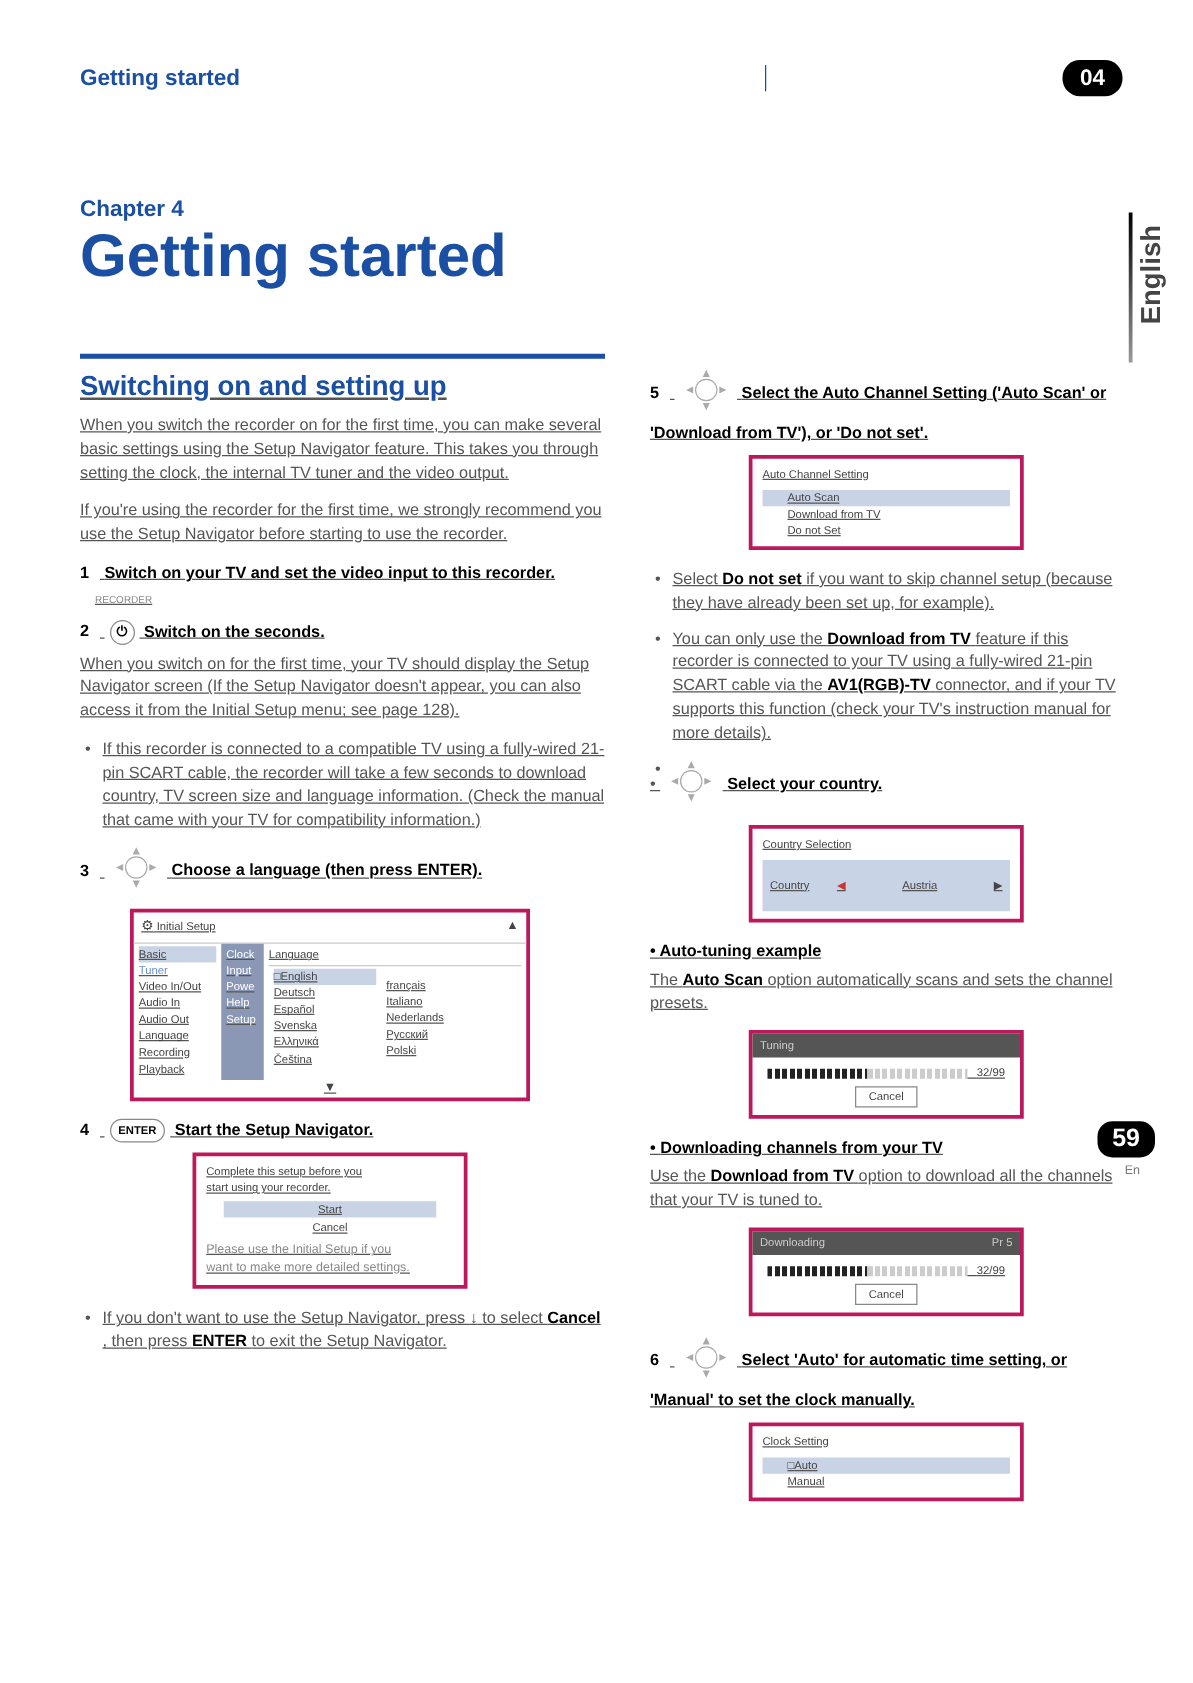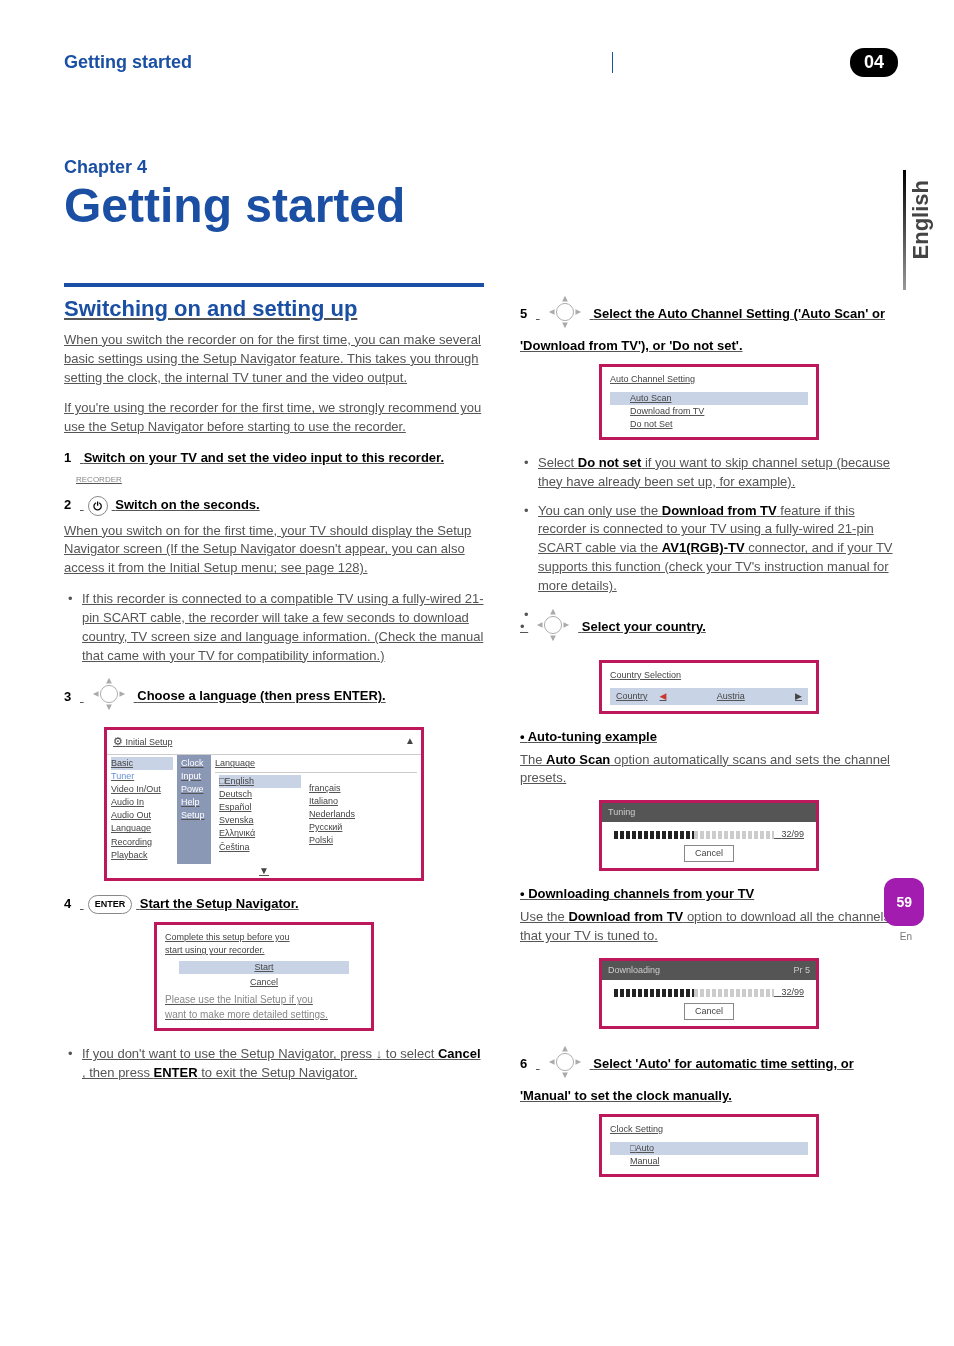--- a/index.html
+++ b/index.html
@@ -41,21 +41,21 @@
   .osd table { width:100%; font-size:9px; border-collapse:collapse;}
   .osd td { padding:2px 4px; }
   .osd .hl { background:#c9d3e6; }
   .osd .sel { color:#6a8fd6; }
   .osd-small { width:220px; }
   .osd-wide { width:320px; margin-left:40px; }
   .progress { height:8px; background: repeating-linear-gradient(90deg,#222 0 4px,#fff 4px 6px); width:80px; display:inline-block; vertical-align:middle;}
   .progress2 { height:8px; background: repeating-linear-gradient(90deg,#ccc 0 4px,#fff 4px 6px); width:80px; display:inline-block; vertical-align:middle;}
   .cancel-btn { display:inline-block; border:1px solid #888; padding:1px 10px; font-size:9px; margin-top:4px;}
   
-  .page-badge { position:absolute; right:30px; bottom:36px; background:#a21caf; color:#fff; border-radius:12px; padding:16px 12px; font-weight:bold; font-size:14px; }
+  .page-badge { position:absolute; right:30px; bottom:36px; background:#000000; color:#fff; border-radius:12px; padding:3px 12px; font-weight:bold; font-size:20px; }
   .page-lang { position:absolute; right:42px; bottom:20px; font-size:10px; color:#777;text-align:center; }
   .arrow { font-size:10px; }
   .tiny { font-size:10px; color:#888;}
 </style>
 </head>
 <body>
 
 <div class="page">
 
   <div class="topbar">
@@ -231,21 +231,21 @@
               <circle cx="20" cy="20" r="9" fill="none" stroke="#aaa"></circle>
               <path d="M20 3 L23 9 L17 9 Z M20 37 L23 31 L17 31 Z M3 20 L9 17 L9 23 Z M37 20 L31 17 L31 23 Z" fill="#aaa"></path>
             </svg>
         </span>
         <span class="inline-bold">Select your country.</span>
       </p>
 
       <div class="osd osd-small">
         <div class="osd-body">
           <div style="margin-bottom:6px;">Country Selection</div>
-          <div class="hl" style="display:flex; align-items:center; gap:12px; padding:2px 6px;">
+          <div class="hl" style="display:flex; align-items:center; gap:22px; padding:14px 6px;">
             <span>Country</span>
             <span style="color:#c33;">◀</span>
             <span style="flex:1; text-align:center;">Austria</span>
             <span>▶</span>
           </div>
         </div>
       </div>
 
       <p class="subhead">Auto-tuning example</p>
       <p>

